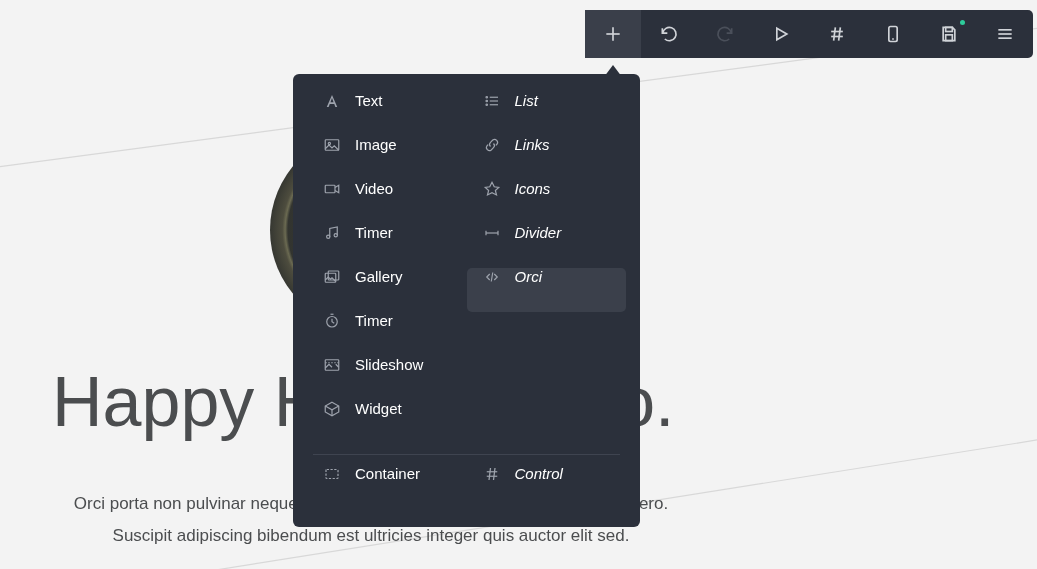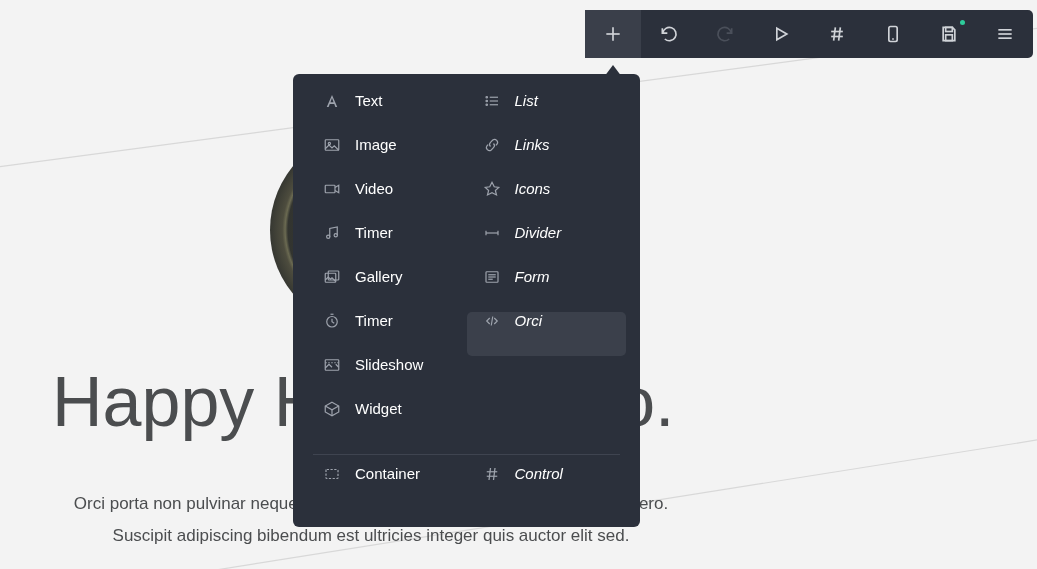--- a/index.html
+++ b/index.html
@@ -355,31 +355,20 @@
       <div class="menu-item">
         <span class="mi-icon">
             <svg viewBox="0 0 24 24" fill="none" stroke="currentColor" stroke-width="1.6">
               <line x1="4" y1="12" x2="20" y2="12"></line>
               <line x1="4" y1="9" x2="4" y2="15"></line>
               <line x1="20" y1="9" x2="20" y2="15"></line>
             </svg>
           </span>
         <span class="mi-label">Divider</span>
       </div>
-      <div class="menu-item">
-        <span class="mi-icon">
-            <svg viewBox="0 0 24 24" fill="none" stroke="currentColor" stroke-width="1.6">
-              <rect x="4" y="5" width="16" height="14" rx="1"></rect>
-              <line x1="7" y1="9" x2="17" y2="9"></line>
-              <line x1="7" y1="12" x2="17" y2="12"></line>
-              <line x1="7" y1="15" x2="13" y2="15"></line>
-            </svg>
-          </span>
-        <span class="mi-label">Form</span>
-      </div>
       <div class="menu-item hover">
         <span class="mi-icon">
             <svg viewBox="0 0 24 24" fill="none" stroke="currentColor" stroke-width="1.6">
               <polyline points="9,8 5,12 9,16"></polyline>
               <polyline points="15,8 19,12 15,16"></polyline>
               <line x1="13" y1="6" x2="11" y2="18"></line>
             </svg>
           </span>
         <span class="mi-label">Orci</span>
       </div>

